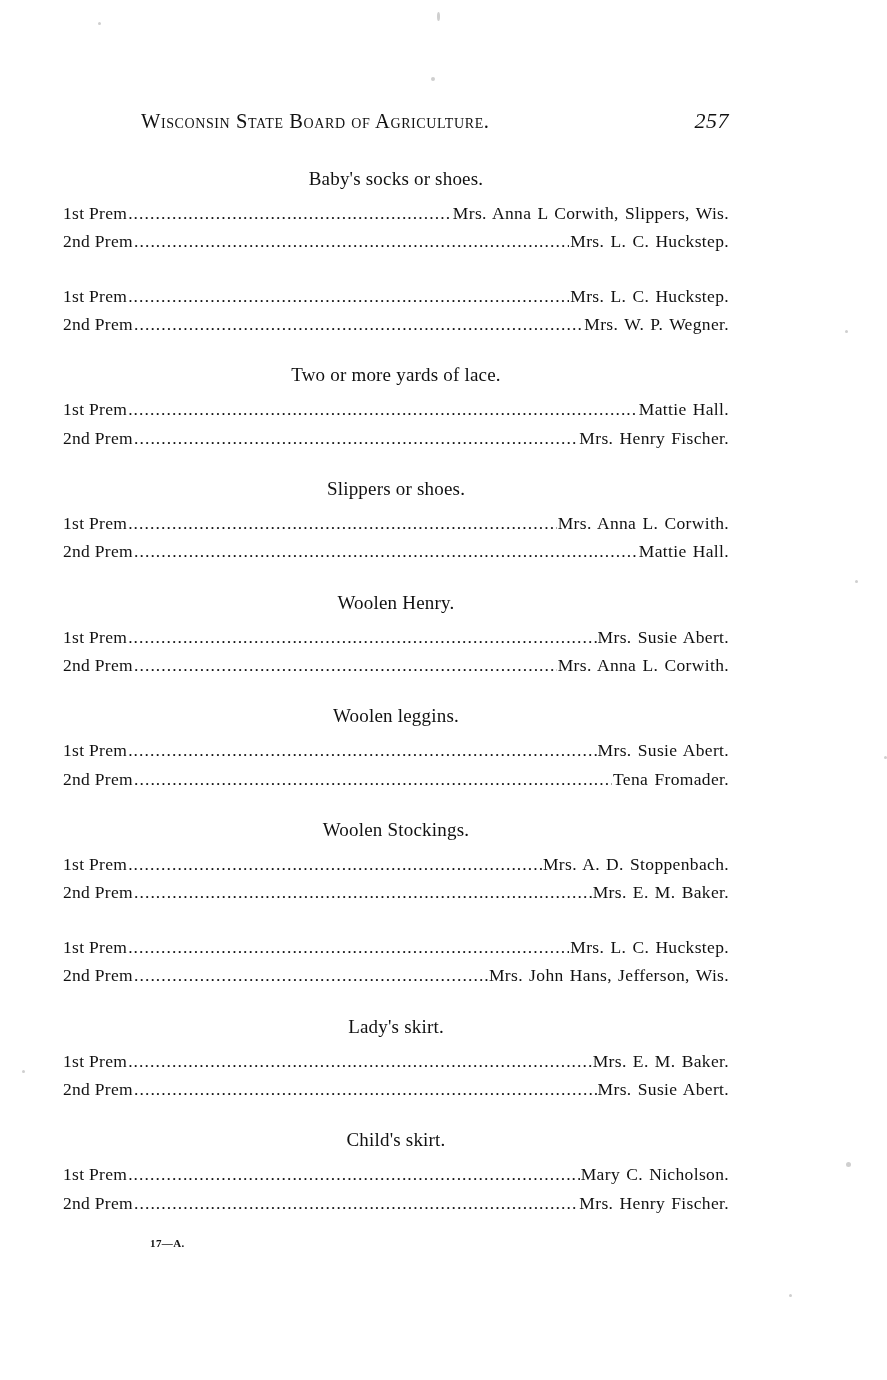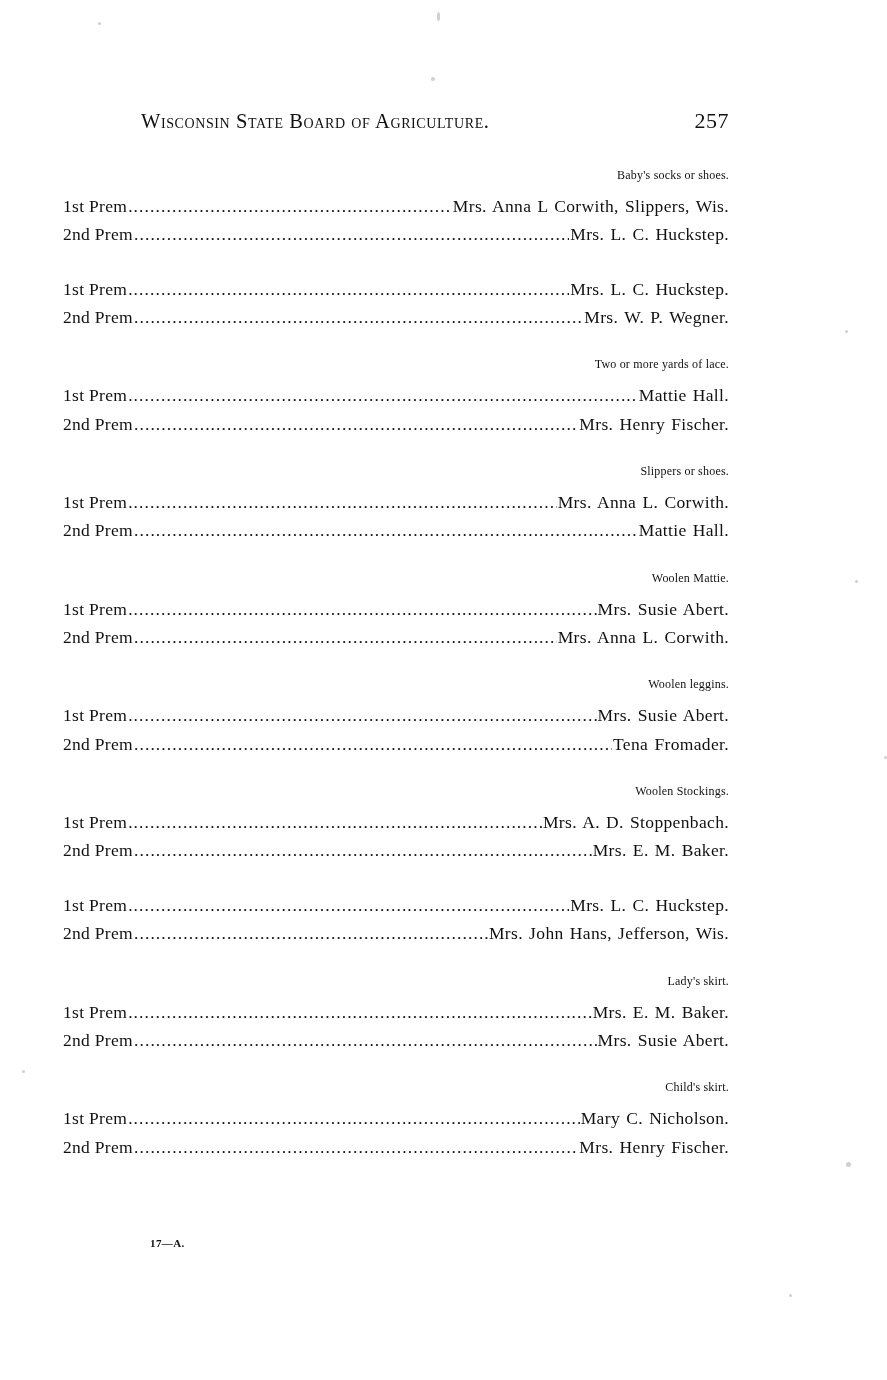--- a/index.html
+++ b/index.html
@@ -37,30 +37,31 @@
   }
   .running-head .title {
     font-variant: small-caps;
     font-size: 20.5px;
     letter-spacing: 0.6px;
     white-space: nowrap;
   }
   .running-head .page-number {
     font-size: 22px;
     letter-spacing: 0.5px;
+    font-style: italic;
   }
   .section {
     margin-bottom: 26px;
   }
   .section:last-of-type {
     margin-bottom: 0;
   }
   .section-title {
-    text-align: right;
-    font-size: 12px;
+    text-align: center;
+    font-size: 19px;
     margin-bottom: 9px;
     letter-spacing: 0.2px;
   }
   .entry {
     display: flex;
     align-items: baseline;
     font-size: 17.5px;
     line-height: 1.62;
     white-space: nowrap;
     overflow: hidden;
@@ -166,21 +167,21 @@
             <span class="leader">..................................................................................................</span>
             <span class="winner">Mrs. Anna L. Corwith.</span>
           </div>
           <div class="entry">
             <span class="label">2nd Prem</span>
             <span class="leader">..................................................................................................</span>
             <span class="winner">Mattie  Hall.</span>
           </div>
         </div>
         <div class="section">
-          <div class="section-title">Woolen Mattie.</div>
+          <div class="section-title">Woolen Henry.</div>
           <div class="entry">
             <span class="label">1st Prem</span>
             <span class="leader">..................................................................................................</span>
             <span class="winner">Mrs. Susie Abert.</span>
           </div>
           <div class="entry">
             <span class="label">2nd Prem</span>
             <span class="leader">..................................................................................................</span>
             <span class="winner">Mrs. Anna L. Corwith.</span>
           </div>

